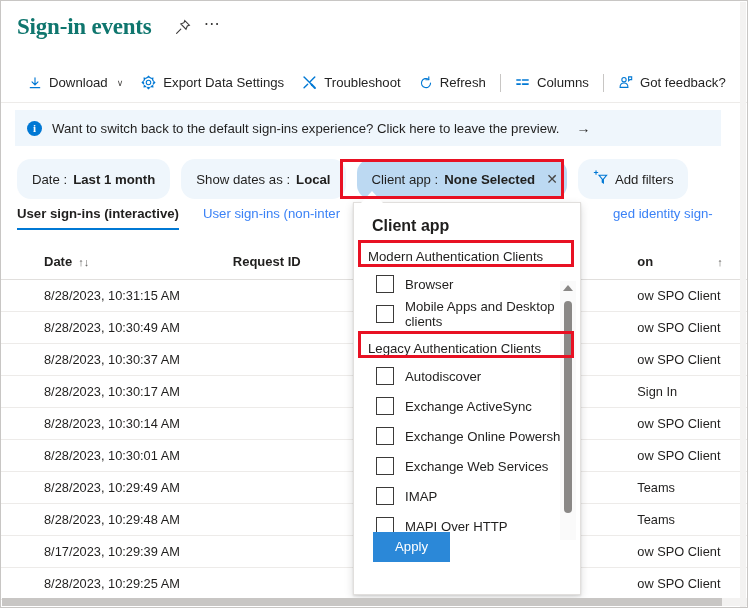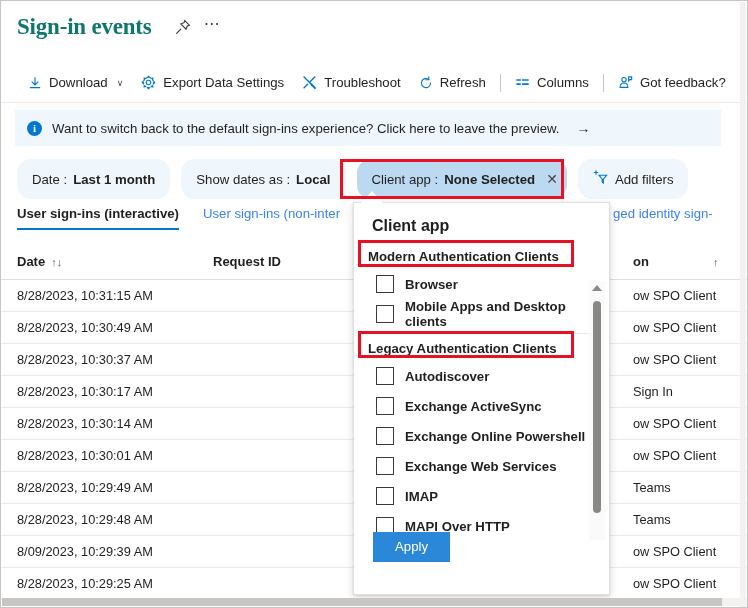--- a/index.html
+++ b/index.html
@@ -99,33 +99,33 @@
 
   
   .table { position: absolute; left: 0; top: 243px; width: 748px; height: 357px; }
   .thead {
     display: flex; align-items: center; height: 36px;
     border-bottom: 1px solid #e1dfdd; padding-left: 16px;
     font-size: 13px; font-weight: 700; color: #201f1e;
   }
   .th { display: flex; align-items: center; }
   .th .sorticon { color: #605e5c; font-size: 11px; font-weight: 400; margin-left: 6px; }
-  .col-date { width: 196px; }
+  .col-date { width: 196px; margin-left: 27px; }
   .col-req { width: 420px; }
   .col-app { width: 116px; }
   .row {
     display: flex; align-items: center; height: 32px;
     border-bottom: 1px solid #edebe9; padding-left: 16px;
     font-size: 12.8px; color: #201f1e;
   }
   .cell { overflow: hidden; white-space: nowrap; }
 
   
   .flyout {
-    position: absolute; left: 352px; top: 201px; width: 257px; height: 393px;
+    position: absolute; left: 352px; top: 201px; width: 228px; height: 393px;
     background: #ffffff; border: 1px solid #e1dfdd;
     box-shadow: 0 3.2px 9px rgba(0,0,0,0.14), 0 0.6px 1.8px rgba(0,0,0,0.11);
     z-index: 20;
   }
   .flyout-beak {
     position: absolute; left: 360px; top: 190px; width: 22px; height: 12px;
     background: #ffffff; z-index: 21;
     clip-path: polygon(50% 0, 100% 100%, 0 100%);
     filter: drop-shadow(0 -1px 0.5px rgba(0,0,0,0.12));
   }
@@ -140,21 +140,21 @@
   .opt {
     display: flex; align-items: center; gap: 11px;
     height: 30px; padding-left: 22px;
     font-size: 13.2px; color: #201f1e;
   }
   .cb {
     width: 18px; height: 18px; border: 1px solid #3b3a39;
     background: #fff; flex: 0 0 auto;
   }
   .opt-list {
-    position: relative; height: 296px; overflow: hidden; font-weight: bold;
+    position: relative; height: 296px; overflow: hidden;
   }
   .panel-scroll {
     position: absolute; right: 4px; top: 37px; width: 16px; height: 290px;
     background: #fafafa;
   }
   .ps-up, .ps-down {
     position: absolute; left: 3px; width: 0; height: 0;
     border-left: 5px solid transparent; border-right: 5px solid transparent;
   }
   .ps-up { top: 4px; border-bottom: 6px solid #8a8886; }
@@ -368,21 +368,21 @@
       <div class="cell col-date">8/28/2023, 10:29:49 AM</div>
       <div class="cell col-req"></div>
       <div class="cell col-app">Teams</div>
     </div>
     <div class="row">
       <div class="cell col-date">8/28/2023, 10:29:48 AM</div>
       <div class="cell col-req"></div>
       <div class="cell col-app">Teams</div>
     </div>
     <div class="row">
-      <div class="cell col-date">8/09/2023, 10:29:39 AM</div>
+      <div class="cell col-date">8/17/2023, 10:29:39 AM</div>
       <div class="cell col-req"></div>
       <div class="cell col-app">ow SPO Client</div>
     </div>
     <div class="row">
       <div class="cell col-date">8/28/2023, 10:29:25 AM</div>
       <div class="cell col-req"></div>
       <div class="cell col-app">ow SPO Client</div>
     </div>
   </div>
 

